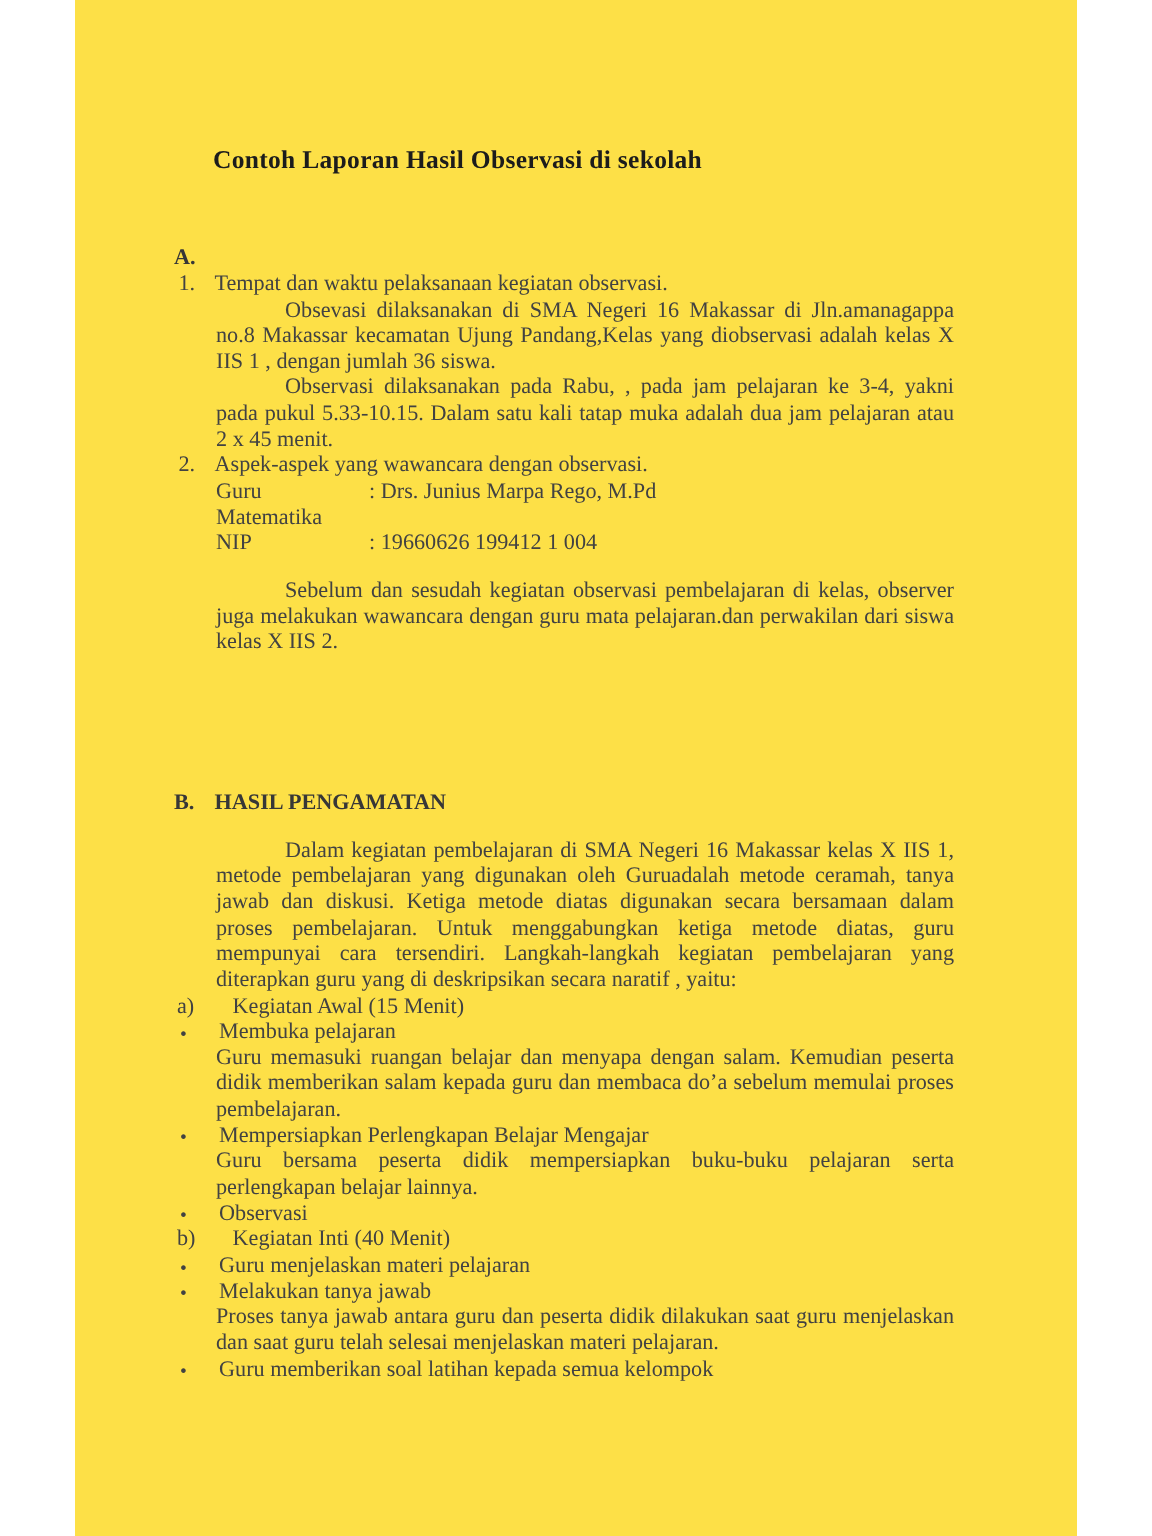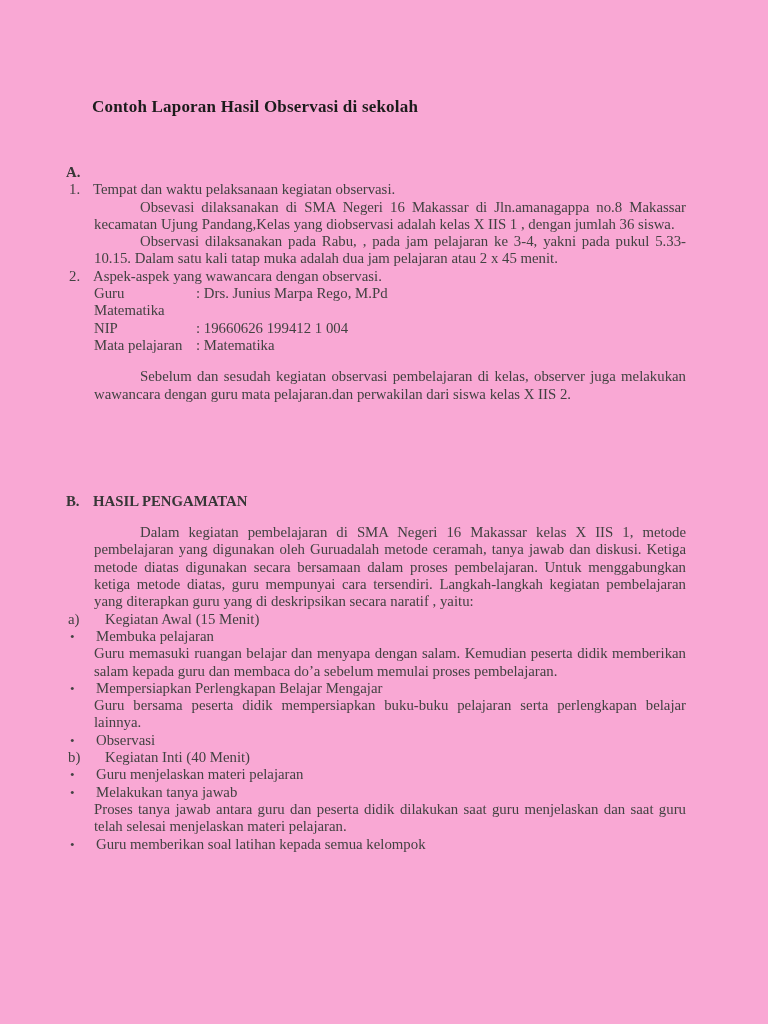--- a/index.html
+++ b/index.html
@@ -2,24 +2,24 @@
 <html><head>
 <meta charset="utf-8">
 <style>
   html, body {
     margin: 0;
     padding: 0;
     background: #ffffff;
   }
   .page {
     position: relative;
-    width: 768px;
+    width: 668px;
     height: 1024px;
     margin: 0 auto;
-    background: #f9a8d4;
+    background: #fde047;
     overflow: hidden;
     font-family: "Liberation Serif", "DejaVu Serif", serif;
     font-size: 14.8px;
     line-height: 17.3px;
     color: #424242;
     box-sizing: border-box;
     padding: 96px 82px 0 66px;
   }
   .doc-title {
     margin: 0 0 46px 26px;
@@ -111,24 +111,20 @@
   </div>
 
   <div class="detail-row">
     <span class="d-label">Guru Matematika</span>
     <span class="d-value">: Drs. Junius Marpa Rego, M.Pd</span>
   </div>
   <div class="detail-row">
     <span class="d-label">NIP</span>
     <span class="d-value">: 19660626 199412 1 004</span>
   </div>
-  <div class="detail-row">
-    <span class="d-label">Mata pelajaran</span>
-    <span class="d-value">: Matematika</span>
-  </div>
 
   <p class="para indent closing">Sebelum dan sesudah kegiatan observasi pembelajaran di kelas, observer juga melakukan wawancara dengan guru mata pelajaran.dan perwakilan dari siswa kelas X IIS 2.</p>
 
   <div class="section-heading section-b">
     <span class="h-label">B.</span>
     <span class="h-text">HASIL PENGAMATAN</span>
   </div>
 
   <p class="para indent intro">Dalam kegiatan pembelajaran di SMA Negeri  16  Makassar kelas X  IIS  1, metode pembelajaran yang digunakan oleh Guruadalah metode ceramah, tanya jawab dan diskusi. Ketiga metode diatas digunakan secara bersamaan dalam proses pembelajaran. Untuk menggabungkan ketiga metode diatas, guru mempunyai cara tersendiri. Langkah-langkah kegiatan pembelajaran yang diterapkan guru yang di deskripsikan secara naratif , yaitu:</p>
 

